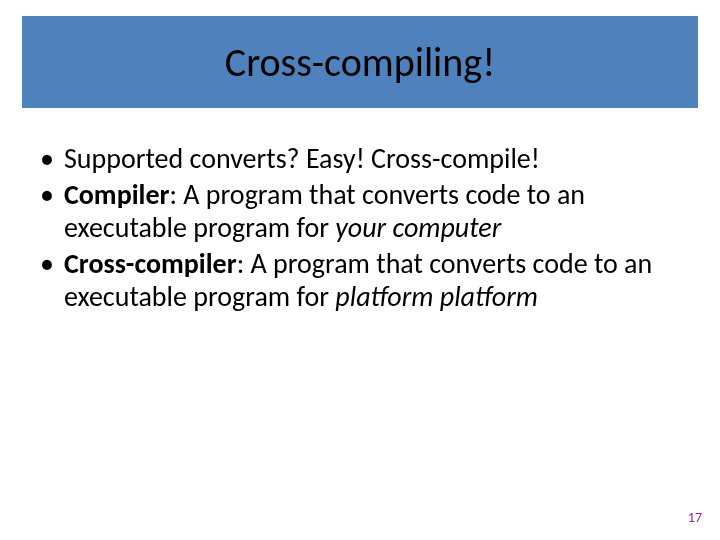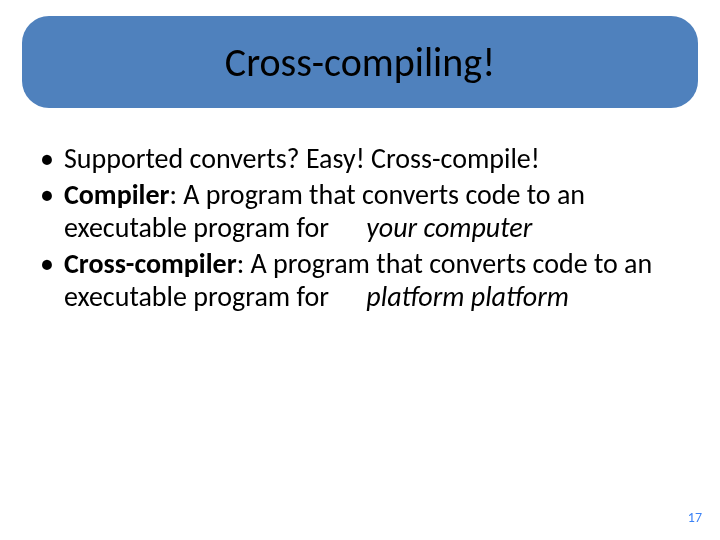--- a/index.html
+++ b/index.html
@@ -1,15 +1,15 @@
 <!DOCTYPE html>
 <html><head>
 <meta charset="utf-8">
 <style>
-  * { margin: 0; padding: 0; box-sizing: border-box; border-radius: 27px; }
+  * { margin: 0; padding: 0; box-sizing: border-box; }
   body {
     width: 720px;
     height: 540px;
     background: #ffffff;
     font-family: "Calibri", "Segoe UI", Arial, sans-serif;
     position: relative;
     overflow: hidden;
   }
   .title-bar {
     position: absolute;
@@ -45,26 +45,26 @@
   .bullet-marker {
     width: 28px;
     flex-shrink: 0;
     text-align: left;
     padding-left: 4px;
   }
   .bullet-text {
     flex: 1;
   }
   .bold { font-weight: 700; text-align: center; }
-  .italic { font-style: italic; margin-left: 31px; }
+  .italic { font-style: italic; }
   .page-number {
     position: absolute;
     bottom: 14px;
     right: 18px;
-    color: #3b82f6;
+    color: #a21caf;
     font-size: 14px;
   }
 </style>
 </head>
 <body>
 
 <div class="title-bar">
   <div class="title-text">Cross-compiling!</div>
 </div>
 

